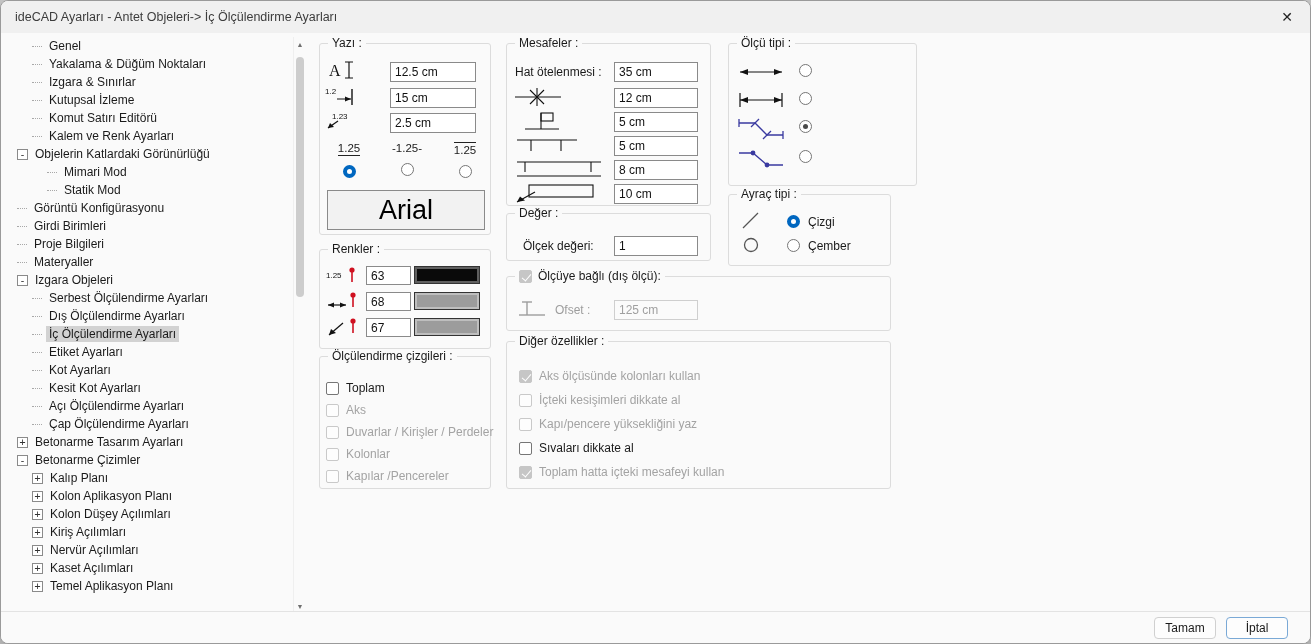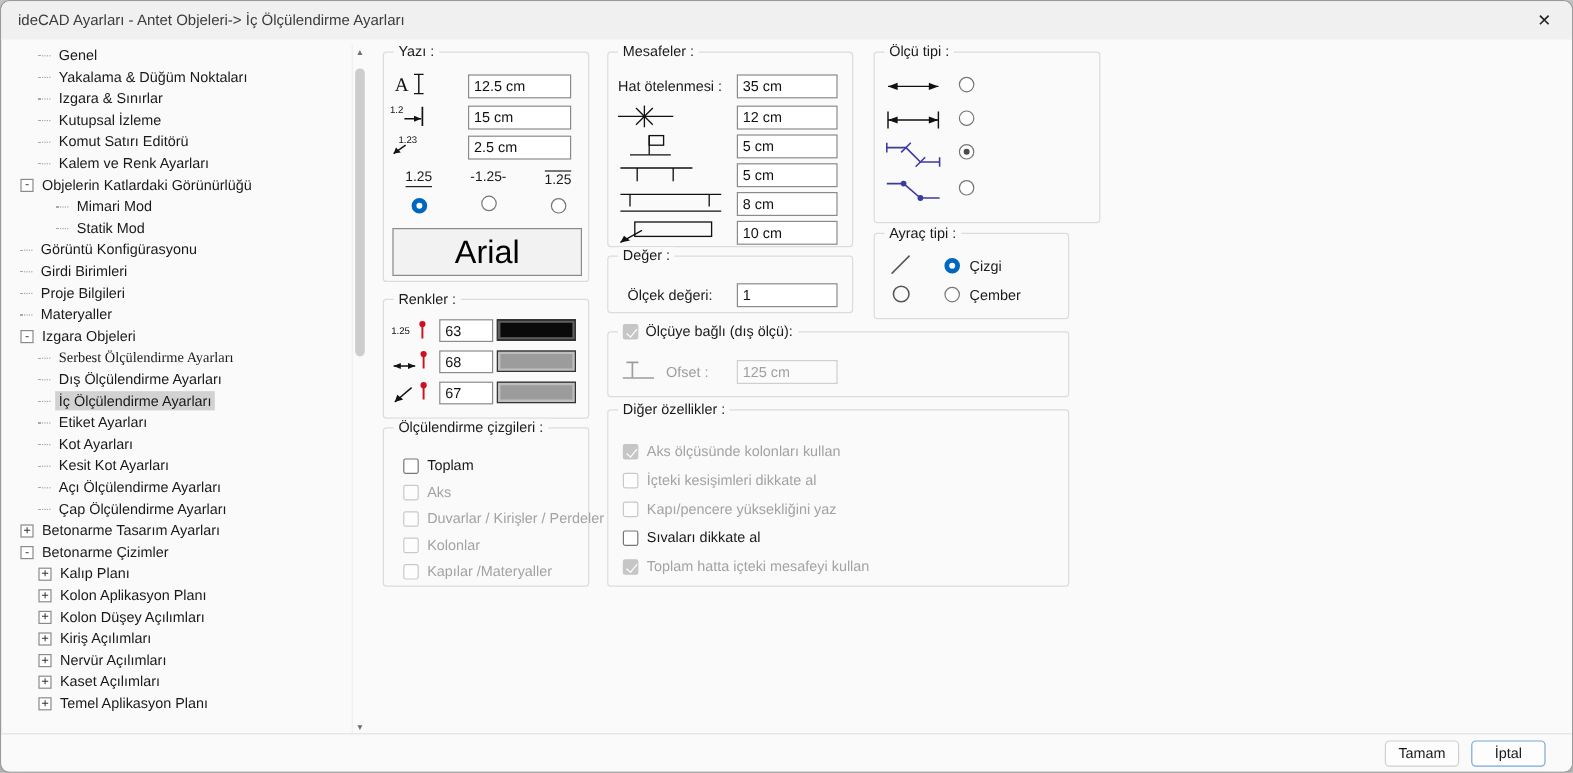--- a/index.html
+++ b/index.html
@@ -137,21 +137,21 @@
         <span class="tree-label">Proje Bilgileri</span>
       </div>
       <div class="tree-row" style="padding-left: 8px;">
         <span class="tree-dash"></span>
         <span class="tree-label">Materyaller</span>
       </div>
       <div class="tree-row" style="padding-left: 8px;">
         <span class="expander">-</span>
         <span class="tree-label">Izgara Objeleri</span>
       </div>
-      <div class="tree-row" style="padding-left: 23px; font-family: Liberation Serif, serif;">
+      <div class="tree-row" style="padding-left: 23px;">
         <span class="tree-dash"></span>
         <span class="tree-label">Serbest Ölçülendirme Ayarları</span>
       </div>
       <div class="tree-row" style="padding-left: 23px;">
         <span class="tree-dash"></span>
         <span class="tree-label">Dış Ölçülendirme Ayarları</span>
       </div>
       <div class="tree-row" style="padding-left: 23px;">
         <span class="tree-dash"></span>
         <span class="tree-label selected">İç Ölçülendirme Ayarları</span>
@@ -288,40 +288,40 @@
       <polygon points="3,19 10,17 5,13" fill="#111"></polygon>
       <circle cx="27" cy="5" r="2.6" fill="#cf1020"></circle>
       <line x1="27" y1="7" x2="27" y2="17" stroke="#cf1020" stroke-width="1.6"></line>
     </svg>
     <input class="tb" style="left: 46px; top: 68px; width: 45px; height: 19px;" value="67">
     <span class="swatch" style="left: 94px; top: 68px; width: 66px; background: rgb(156, 156, 156);"></span>
   </div>
 
   <div class="group" style="left:318px;top:355px;width:172px;height:133px;">
     <span class="group-label">Ölçülendirme çizgileri :</span>
-    <div class="cblist" style="left:16px;top:20px;">
+    <div class="cblist" style="left:6px;top:20px;">
         <div class="cbrow">
           <span class="cb"></span>
           <span class="cblbl">Toplam</span>
         </div>
         <div class="cbrow dis">
           <span class="cb dis"></span>
           <span class="cblbl">Aks</span>
         </div>
         <div class="cbrow dis">
           <span class="cb dis"></span>
           <span class="cblbl">Duvarlar / Kirişler / Perdeler</span>
         </div>
         <div class="cbrow dis">
           <span class="cb dis"></span>
           <span class="cblbl">Kolonlar</span>
         </div>
         <div class="cbrow dis">
           <span class="cb dis"></span>
-          <span class="cblbl">Kapılar /Materyaller</span>
+          <span class="cblbl">Kapılar /Pencereler</span>
         </div>
       </div>
   </div>
 
   <div class="group" style="left:505px;top:42px;width:205px;height:163px;">
     <span class="group-label">Mesafeler :</span>
 
     <span class="lab" style="left:8px;top:21px;">Hat ötelenmesi :</span>
     <input class="tb" style="left: 107px; top: 18px; width: 84px;" value="35 cm">
 

